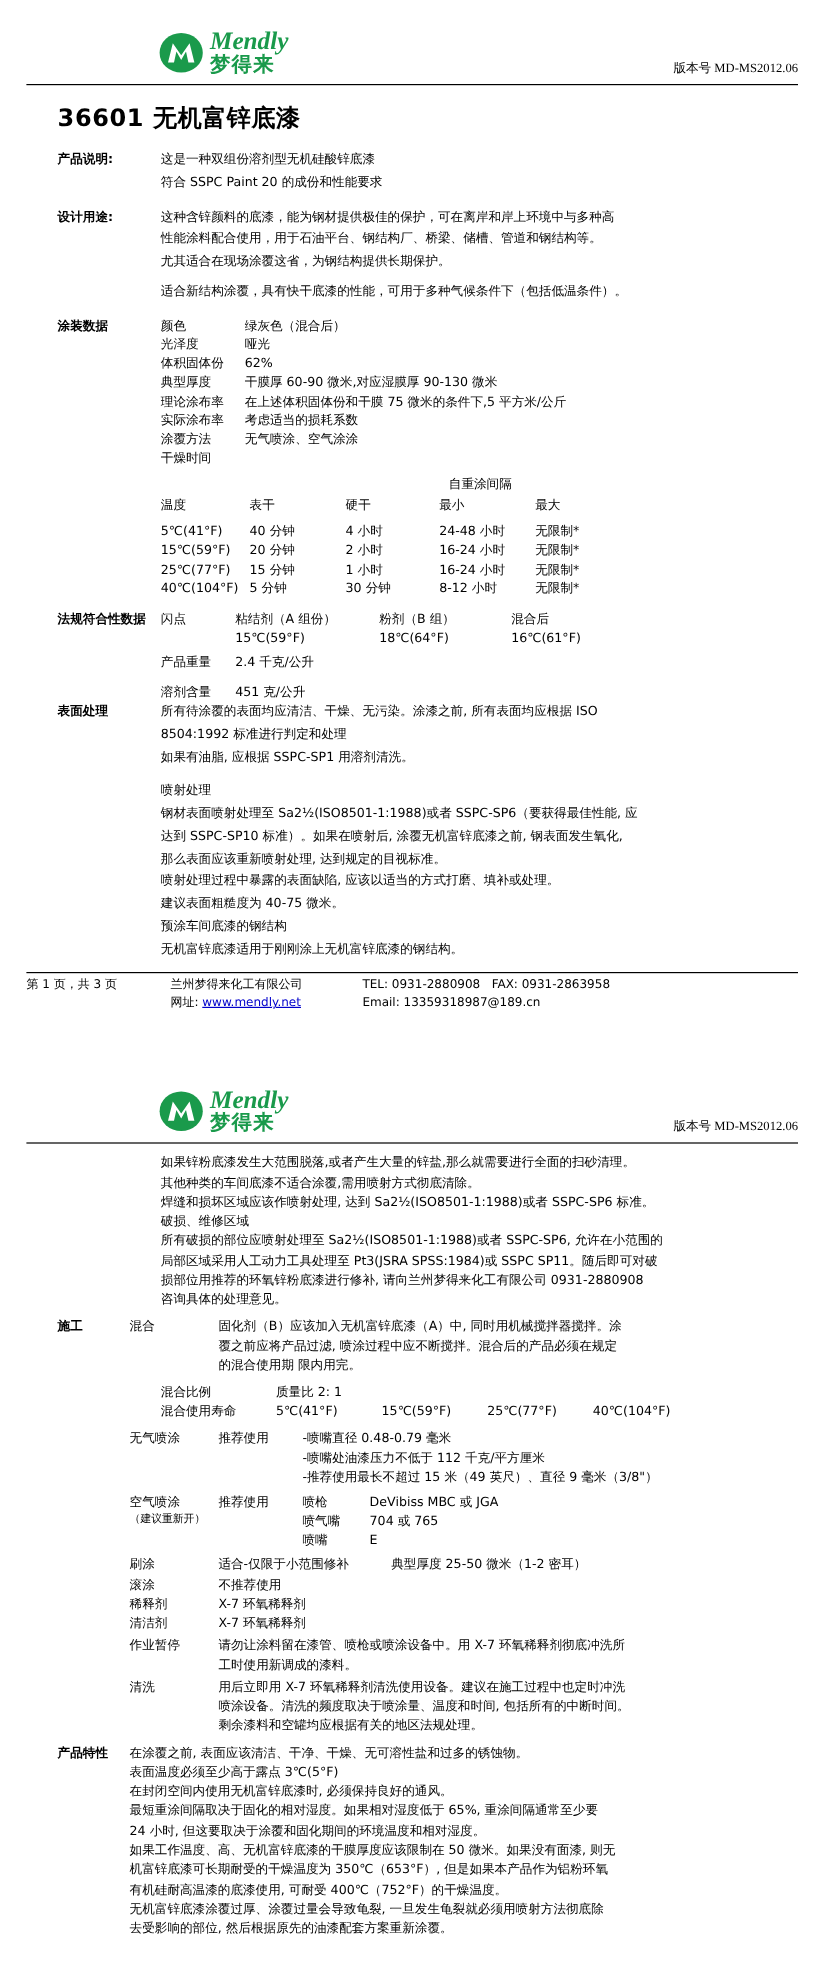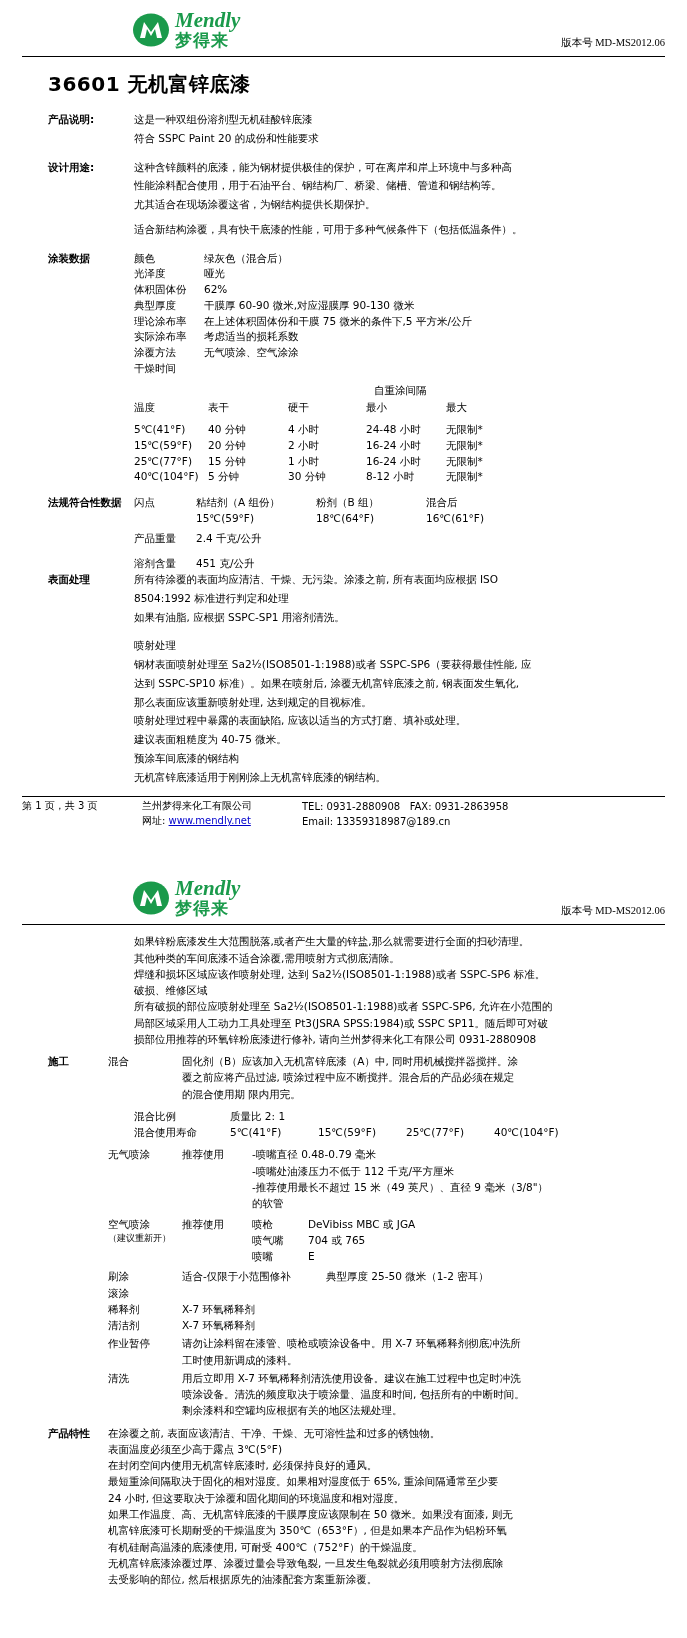--- a/index.html
+++ b/index.html
@@ -1,17 +1,17 @@
 <!DOCTYPE html>
 <html><head>
 <meta charset="utf-8">
 <style>
   html,body{margin:0;padding:0;background:#ffffff;}
   body{width:687px;font-family:"Liberation Serif",serif;color:#000;}
-  .page{width:687px;box-sizing:border-box;padding:10px 22px 6px 22px;position:relative;}
+  .page{width:687px;box-sizing:border-box;padding:24px 22px 6px 22px;position:relative;}
   .hdr{display:flex;align-items:flex-start;justify-content:flex-start;position:relative;height:44px;}
   .logo{display:flex;align-items:center;margin-left:110px;}
   .logo-mark{width:38px;height:34px;position:relative;}
   .logo-mark svg{display:block;}
   .logo-text{margin-left:5px;line-height:1;}
   .logo-en{font-family:"Liberation Serif",serif;font-weight:bold;font-style:italic;font-size:21px;color:#1a9a4b;letter-spacing:0px;}
   .logo-cn{font-family:"DejaVu Sans",sans-serif;font-weight:bold;font-size:17px;color:#1a9a4b;letter-spacing:1px;margin-top:1px;}
   .ver{position:absolute;right:0;top:26px;font-size:10.5px;font-family:"Liberation Serif",serif;}
   .rule{border:none;border-top:1.6px solid #000;margin:2px 0 0 0;}
   .rule-thin{border:none;border-top:1px solid #000;margin:0;}
@@ -294,20 +294,21 @@
 
   <div class="p2-body cn" style="margin-top:8px;">
     <div class="blk">
       <div>如果锌粉底漆发生大范围脱落,或者产生大量的锌盐,那么就需要进行全面的扫砂清理。</div>
       <div>其他种类的车间底漆不适合涂覆,需用喷射方式彻底清除。</div>
       <div>焊缝和损坏区域应该作喷射处理, 达到 Sa2½(ISO8501-1:1988)或者 SSPC-SP6 标准。</div>
       <div>破损、维修区域</div>
       <div>所有破损的部位应喷射处理至 Sa2½(ISO8501-1:1988)或者 SSPC-SP6, 允许在小范围的</div>
       <div>局部区域采用人工动力工具处理至 Pt3(JSRA SPSS:1984)或 SSPC SP11。随后即可对破</div>
       <div>损部位用推荐的环氧锌粉底漆进行修补, 请向兰州梦得来化工有限公司 0931-2880908</div>
+      <div>咨询具体的处理意见。</div>
     </div>
 
     <div class="spacer6"></div>
 
     <div class="p2row">
       <div class="p2lbl">施工</div>
       <div class="p2sub">混合</div>
       <div class="p2txt">
         <div>固化剂（B）应该加入无机富锌底漆（A）中, 同时用机械搅拌器搅拌。涂</div>
         <div>覆之前应将产品过滤, 喷涂过程中应不断搅拌。混合后的产品必须在规定</div>
@@ -342,24 +343,20 @@
             <div class="a3">-喷嘴直径 0.48-0.79 毫米</div>
           </div>
         <div class="air-row">
             <div class="a1"></div>
             <div class="a3">-喷嘴处油漆压力不低于 112 千克/平方厘米</div>
           </div>
         <div class="air-row">
             <div class="a1"></div>
             <div class="a3">-推荐使用最长不超过 15 米（49 英尺）、直径 9 毫米（3/8"）</div>
           </div>
-        <div class="air-row">
-            <div class="a1"></div>
-            <div class="a3">的软管</div>
-          </div>
       </div>
     </div>
 
     <div class="p2row" style="margin-top:4px;">
       <div class="p2lbl"></div>
       <div class="p2sub">
         <div>空气喷涂</div>
         <div class="narrow">（建议重新开）</div>
       </div>
       <div class="p2txt">
@@ -386,20 +383,21 @@
       <div class="p2sub">刷涂</div>
       <div class="p2txt air-row">
         <div style="width:144px;flex:0 0 144px;">适合-仅限于小范围修补</div>
         <div>典型厚度 25-50 微米（1-2 密耳）</div>
       </div>
     </div>
 
     <div class="p2row">
       <div class="p2lbl"></div>
       <div class="p2sub">滚涂</div>
+      <div class="p2txt">不推荐使用</div>
     </div>
 
     <div class="p2row">
       <div class="p2lbl"></div>
       <div class="p2sub">稀释剂</div>
       <div class="p2txt">X-7 环氧稀释剂</div>
     </div>
 
     <div class="p2row">
       <div class="p2lbl"></div>

